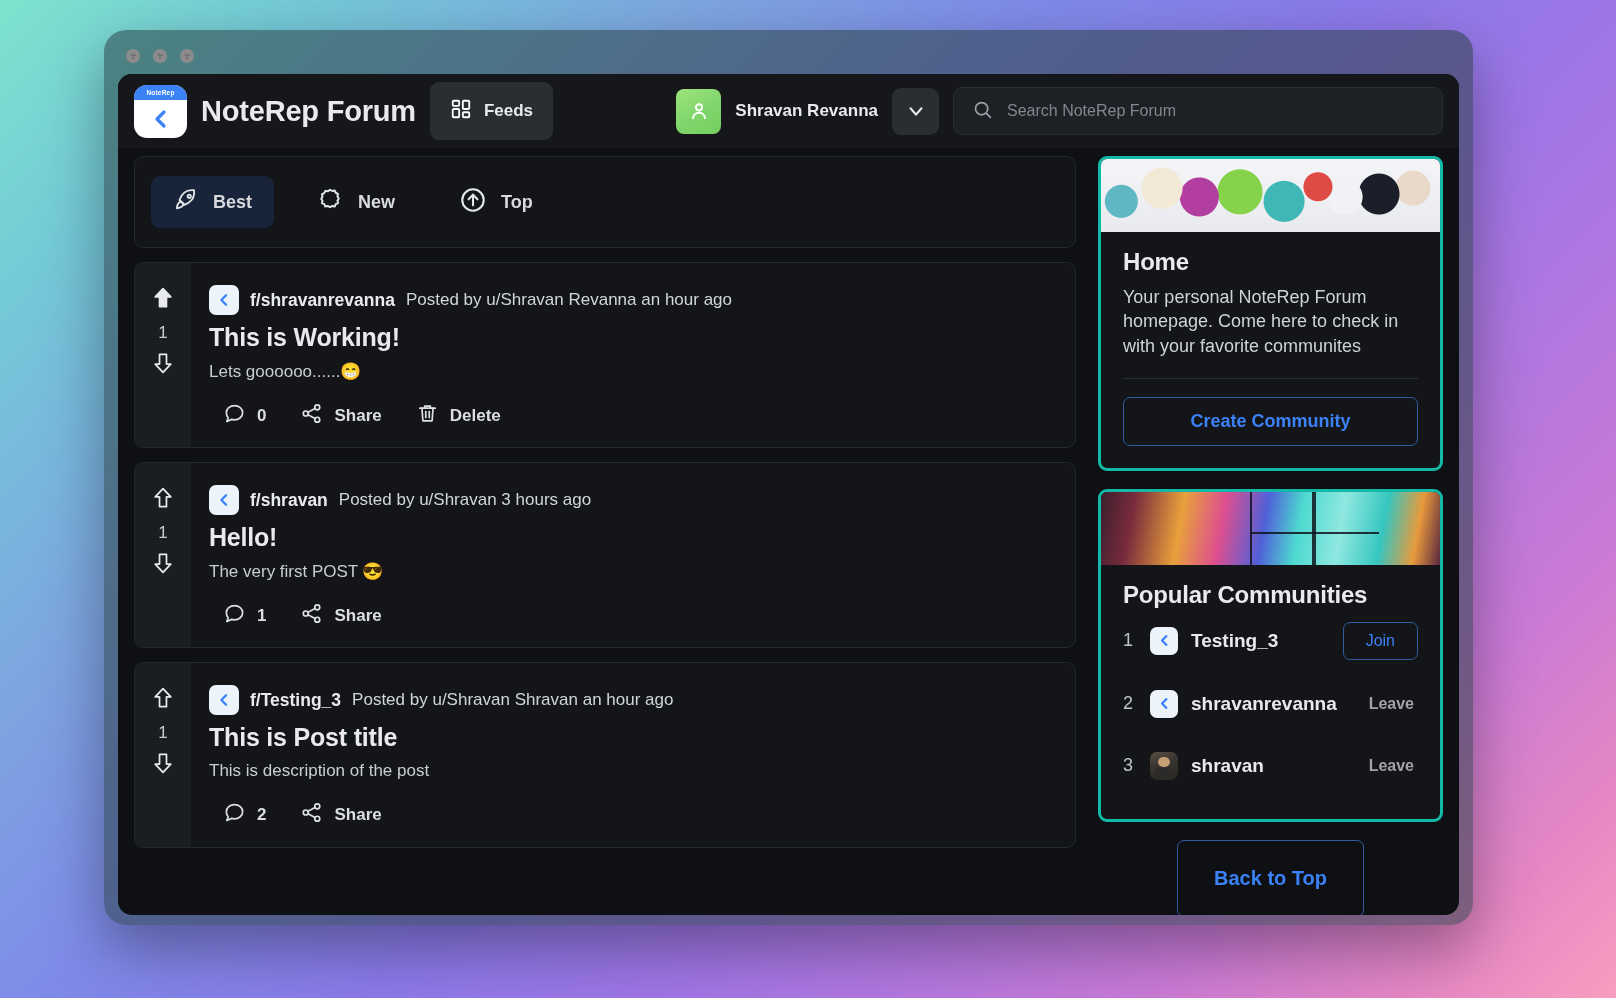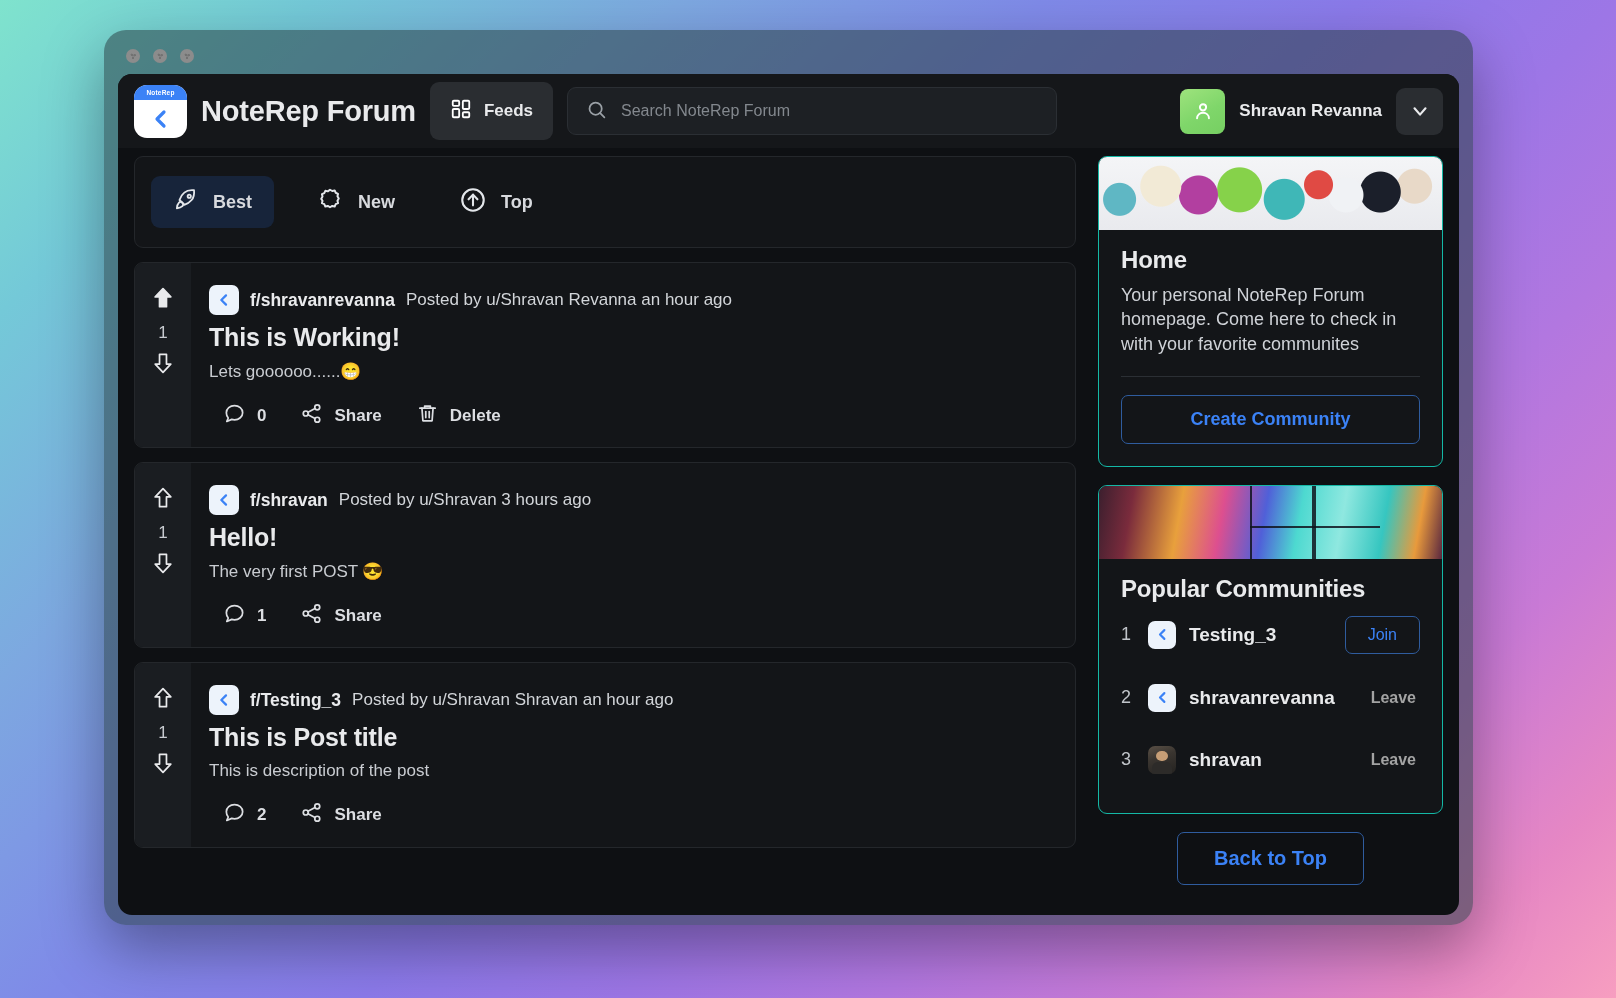--- a/index.html
+++ b/index.html
@@ -316,21 +316,21 @@
   }
   .action-item .action-label {
     font-size: 17px;
     font-weight: bold;
     color: #dcdee2;
   }
 
   
   .side-card {
     background: #131518;
-    border: 1px solid #14b8a6;
+    border: 3px solid #14b8a6;
     border-radius: 9px;
     overflow: hidden;
     margin-bottom: 18px;
   }
   .card-banner { height: 73px; width: 100%; }
 
   #home-banner {
     background:
       radial-gradient(circle at 6% 58%, #5fb7c4 0 16px, transparent 17px),
       radial-gradient(circle at 18% 40%, #f2ead6 0 20px, transparent 21px),
@@ -469,21 +469,21 @@
   }
 
   #back-to-top-wrap {
     display: flex;
     justify-content: center;
     margin-top: 8px;
   }
   #back-to-top {
     border: 1px solid #2f5c9e;
     border-radius: 7px;
-    padding: 14px 36px;
+    padding: 26px 36px;
     font-size: 20px;
     font-weight: bold;
     color: #3b82f6;
     background: transparent;
     cursor: pointer;
     font-family: "Liberation Sans", sans-serif;
   }
 
   .emoji { font-size: 17px; }
 </style>
@@ -519,43 +519,43 @@
           <svg width="22" height="22" viewBox="0 0 24 24" fill="none" stroke="#ffffff" stroke-width="2" stroke-linecap="round" stroke-linejoin="round">
             <rect x="3" y="3" width="7" height="5.5" rx="1.2"></rect>
             <rect x="14" y="3" width="7" height="9" rx="1.2"></rect>
             <rect x="3" y="12" width="7" height="9" rx="1.2"></rect>
             <rect x="14" y="15.5" width="7" height="5.5" rx="1.2"></rect>
           </svg>
         </span>
         <span class="feeds-label">Feeds</span>
       </div>
 
+      <div id="user-block">
+        <div id="user-avatar">
+          <svg width="22" height="22" viewBox="0 0 24 24" fill="none" stroke="#ffffff" stroke-width="2.1" stroke-linecap="round">
+              <circle cx="12" cy="8" r="3.4"></circle>
+              <path d="M5.5 20c0-3.6 2.9-6 6.5-6s6.5 2.4 6.5 6"></path>
+            </svg>
+        </div>
+        <div id="user-name">Shravan Revanna</div>
+        <div id="user-caret">
+          <svg width="22" height="22" viewBox="0 0 24 24" fill="none" stroke="#e9eaec" stroke-width="2.3" stroke-linecap="round" stroke-linejoin="round">
+              <polyline points="6 9 12 16 18 9"></polyline>
+            </svg>
+        </div>
+      </div>
+
       <div id="search-wrap">
         <span>
           <svg width="21" height="21" viewBox="0 0 24 24" fill="none" stroke="#9aa0a6" stroke-width="2" stroke-linecap="round">
               <circle cx="11" cy="11" r="7"></circle>
               <line x1="16.2" y1="16.2" x2="21" y2="21"></line>
             </svg>
         </span>
         <input id="search-input" type="text" placeholder="Search NoteRep Forum" style="">
-      </div>
-
-      <div id="user-block">
-        <div id="user-avatar">
-          <svg width="22" height="22" viewBox="0 0 24 24" fill="none" stroke="#ffffff" stroke-width="2.1" stroke-linecap="round">
-              <circle cx="12" cy="8" r="3.4"></circle>
-              <path d="M5.5 20c0-3.6 2.9-6 6.5-6s6.5 2.4 6.5 6"></path>
-            </svg>
-        </div>
-        <div id="user-name">Shravan Revanna</div>
-        <div id="user-caret">
-          <svg width="22" height="22" viewBox="0 0 24 24" fill="none" stroke="#e9eaec" stroke-width="2.3" stroke-linecap="round" stroke-linejoin="round">
-              <polyline points="6 9 12 16 18 9"></polyline>
-            </svg>
-        </div>
       </div>
     </div>
 
     <div id="content">
 
       <div id="feed-col">
 
         <div id="sort-bar">
 
           <div class="sort-tab active">

